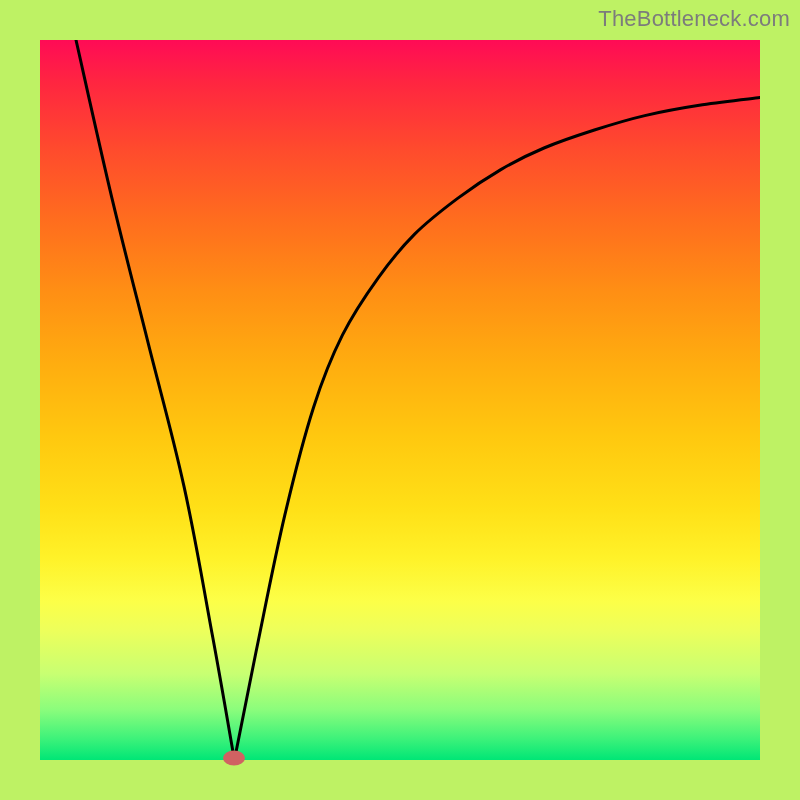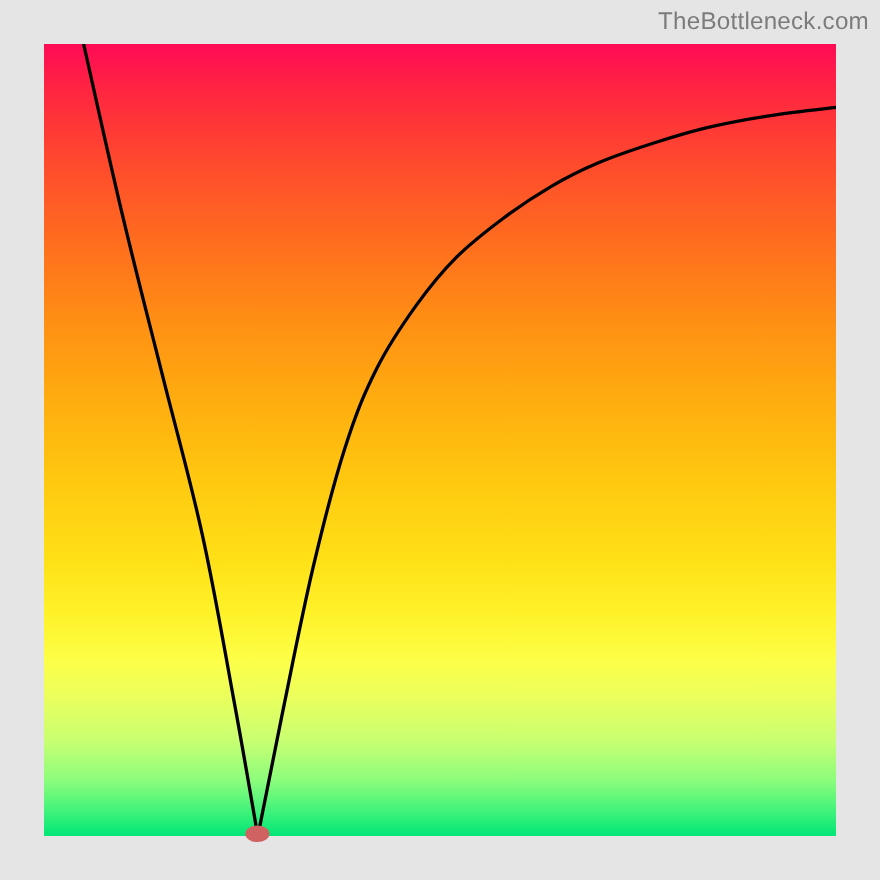--- a/index.html
+++ b/index.html
@@ -8,21 +8,21 @@
     width: 800px;
     height: 800px;
     background: #000;
     overflow: hidden;
     font-family: Arial, Helvetica, sans-serif;
   }
   .frame {
     position: relative;
     width: 800px;
     height: 800px;
-    background: #e5e5e5;
+    background: #bef264;
   }
   .plot-area {
     position: absolute;
     left: 40px;
     top: 40px;
     width: 720px;
     height: 720px;
     background: linear-gradient(
       to bottom,
       #ff0b56 0%,

